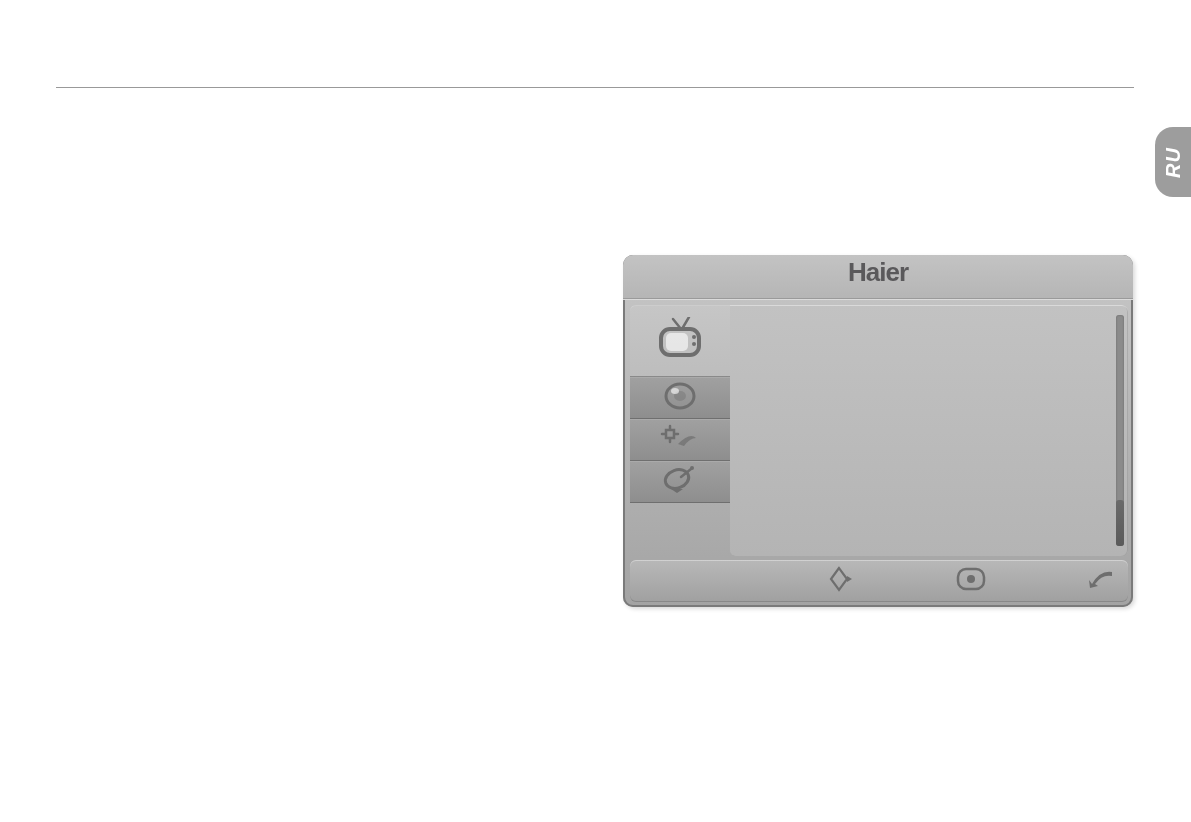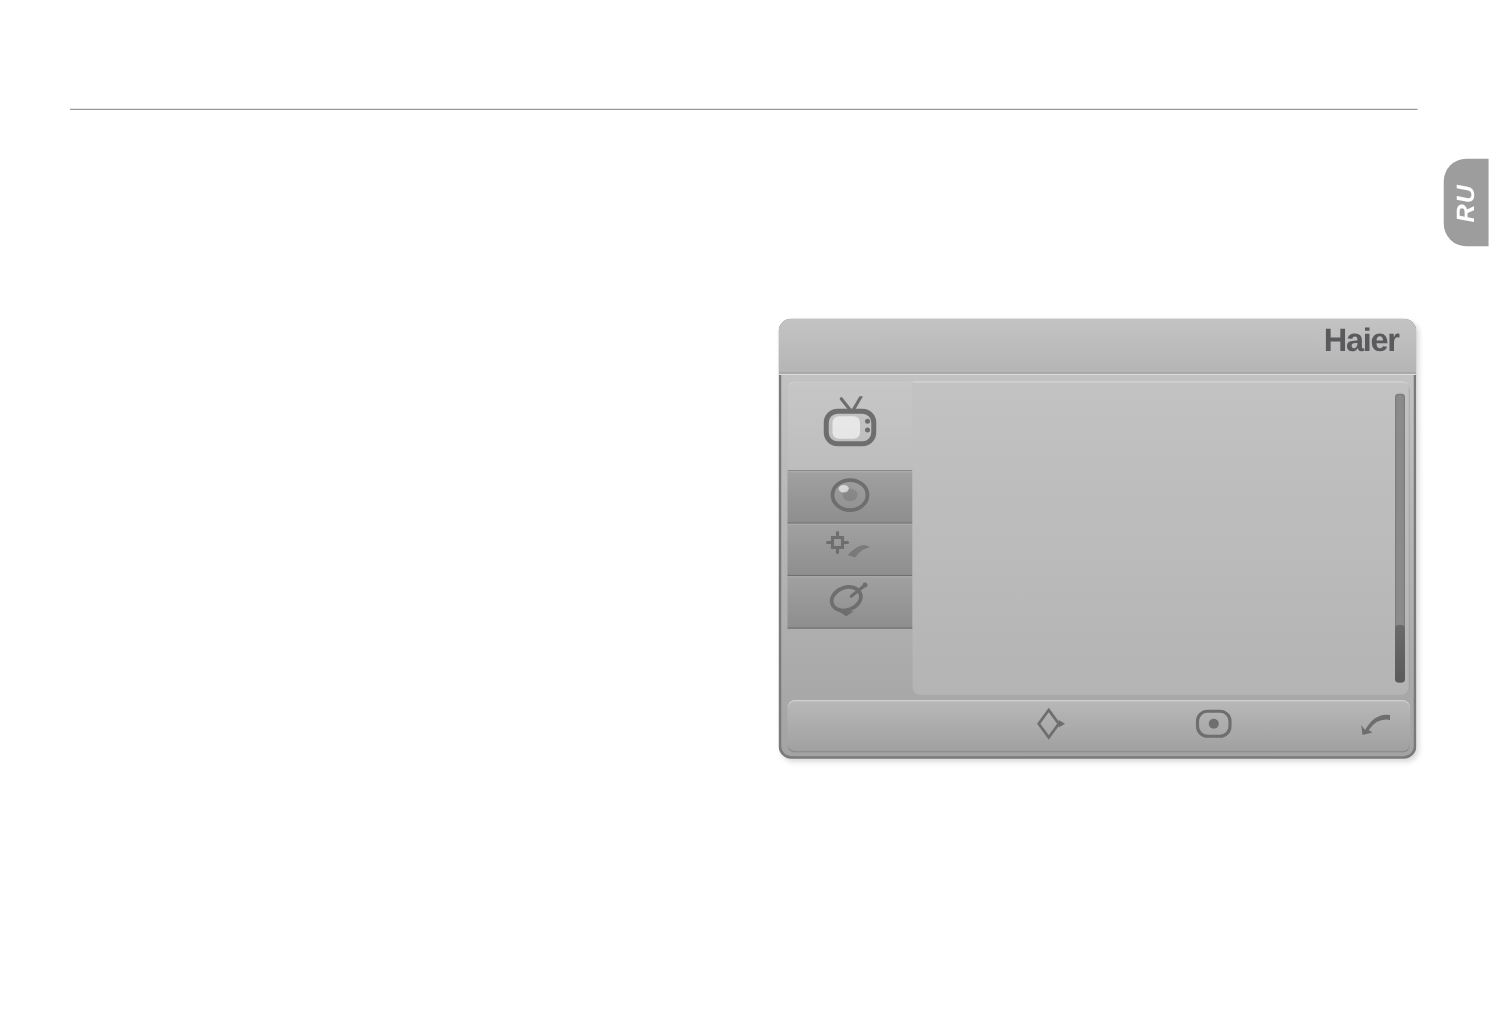--- a/index.html
+++ b/index.html
@@ -52,21 +52,21 @@
     overflow: hidden;
   }
   .osd-title {
     height: 42px;
     padding: 2px 14px 0 14px;
     font-size: 26px;
     font-weight: bold;
     color: #5a595b;
     font-family: Arial, sans-serif;
     letter-spacing: -1px;
-    text-align: right;
+    text-align: center;
     border-bottom: 1px solid rgba(255,255,255,0.4);
     box-shadow: inset 0 -1px 0 rgba(0,0,0,0.15);
     background: linear-gradient(#c3c3c3,#b5b5b5);
   }
   .osd-body {
     flex: 1;
     display: flex;
     margin: 5px 5px 4px 7px;
     position: relative;
   }

